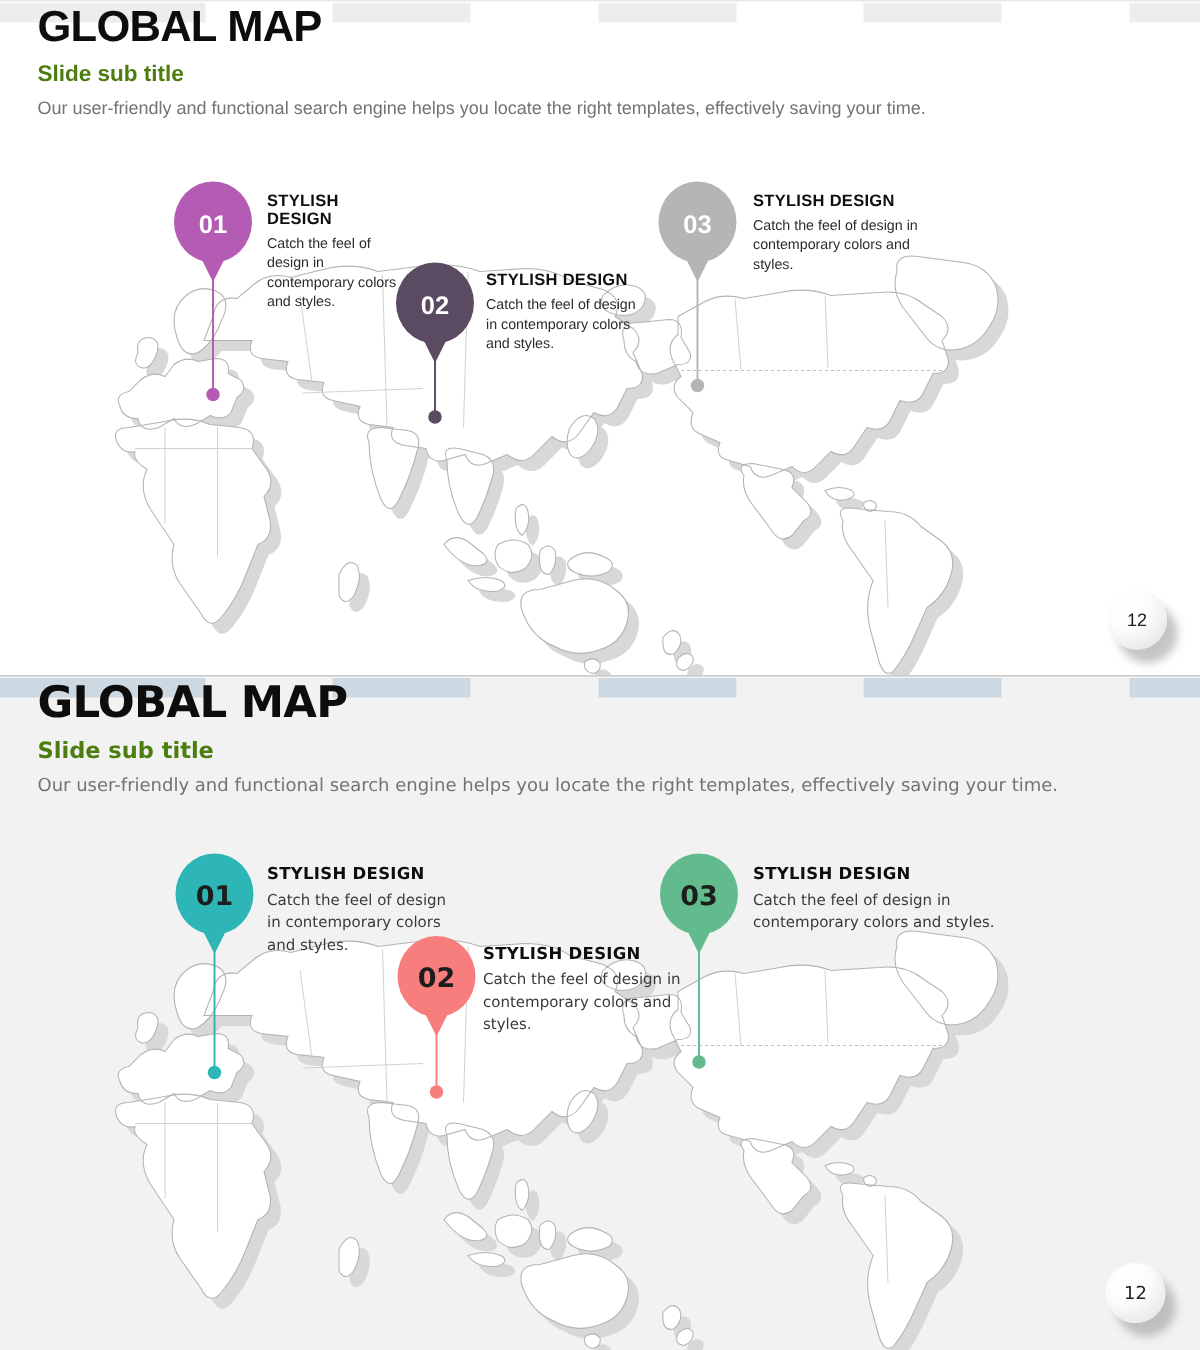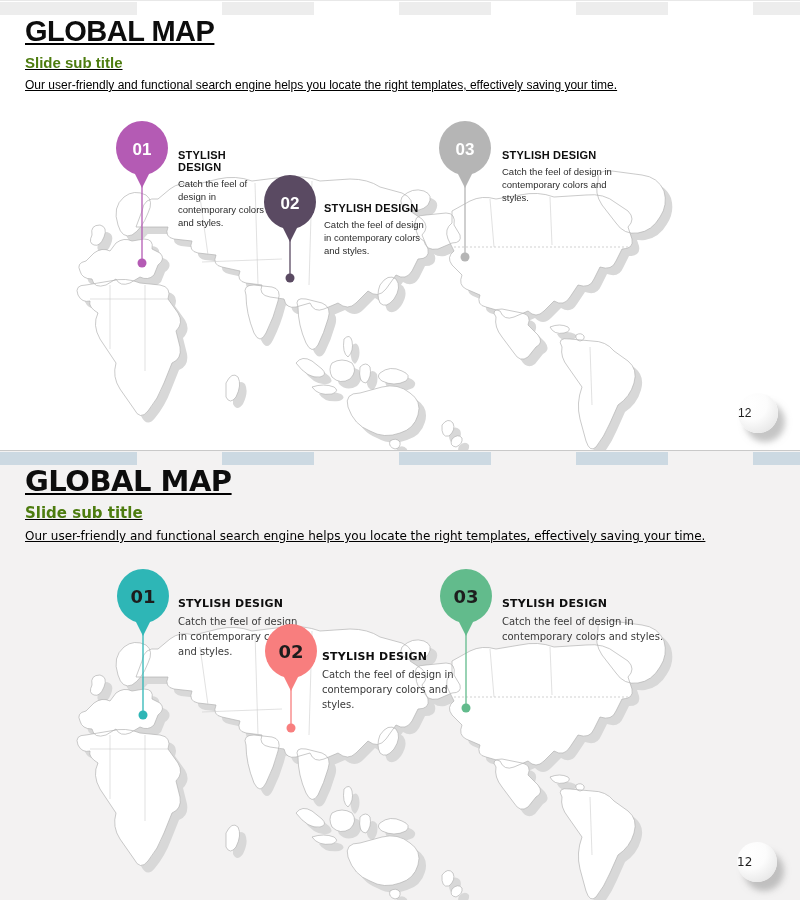--- a/index.html
+++ b/index.html
@@ -9,46 +9,46 @@
   .slide-top { background:#ffffff; border-top:1px solid #e8e8e8; }
   .slide-bottom { background:#f3f2f2; border-top:1px solid #c9c9c9;
                   font-family:"DejaVu Sans", sans-serif; }
 
   .dashes { position:absolute; left:0; top:1px; width:100%; height:13px;
             background-image:repeating-linear-gradient(90deg, var(--dash) 0 92px, transparent 92px 177px);
             background-position-x:45px; }
   .slide-top .dashes { --dash:#ededed; }
   .slide-bottom .dashes { --dash:#ccd9e2; }
 
-  .hdr { position:absolute; left:25px; top:14px; width:750px;text-decoration:underline; }
+  .hdr { position:absolute; left:25px; top:1px; width:750px; }
   .hdr h1 { font-size:29px; font-weight:800; color:#0d0d0d; letter-spacing:-0.5px; line-height:32px; }
   .hdr h2 { font-size:15px; font-weight:700; color:#4d7c0f; margin-top:7px; }
-  .hdr p  { font-size:12px; color:#000000; margin-top:7px; }
+  .hdr p  { font-size:12px; color:#737373; margin-top:7px; }
 
   .map { position:absolute; left:50px; top:166px; width:650px; height:285px; overflow:visible; }
   .map-shadow { fill:#d8d8d8; stroke:none; }
   .map-land   { fill:#ffffff; stroke:#b3b3b3; stroke-width:0.7; }
   .map-borders  { fill:none; stroke:#bdbdbd; stroke-width:0.7; stroke-dasharray:2,2; }
   .map-borders2 { fill:none; stroke:#cccccc; stroke-width:0.6; }
 
   .pin { position:absolute; width:56px; }
   .pin svg { display:block; overflow:visible; }
   .pin-num { font-weight:700; font-size:17px; font-family:"Liberation Sans", sans-serif; }
   .slide-bottom .pin-num { font-size:18px; font-family:"DejaVu Sans", sans-serif; }
 
-  .pin-label { position:absolute;margin-top:21px; }
+  .pin-label { position:absolute; }
   .pin-label-title { font-weight:700; font-size:11px; color:#0e0e0e; letter-spacing:0.2px; margin-bottom:4px; }
   .pin-label-body  { font-size:9.5px; line-height:13px; color:#2c2c2c; }
   .slide-bottom .pin-label-title { font-size:11px; }
   .slide-bottom .pin-label-body  { font-size:10px; line-height:15px; color:#3a3a3a; }
 
   .page-ball { position:absolute; width:40px; height:40px; border-radius:50%;
     background:radial-gradient(circle at 34% 28%, #ffffff 0%, #fcfcfc 40%, #ececec 72%, #dcdcdc 100%);
     box-shadow:7px 9px 6px rgba(150,150,150,0.55);
-    display:flex; align-items:center; 
+    display:flex; align-items:center; justify-content:center;
     font-size:12px; color:#1f1f1f; }
 </style>
 </head>
 <body>
 
 <svg width="0" height="0" style="position:absolute" aria-hidden="true">
   <defs>
     <path id="landpath" d="
       M68,58 Q62,40 74,30 Q84,22 96,28 Q104,34 98,46 Q92,62 82,68 Q72,72 68,58 Z
       M42,68 Q40,58 50,58 Q58,60 54,70 Q50,80 44,78 Q38,76 42,68 Z

